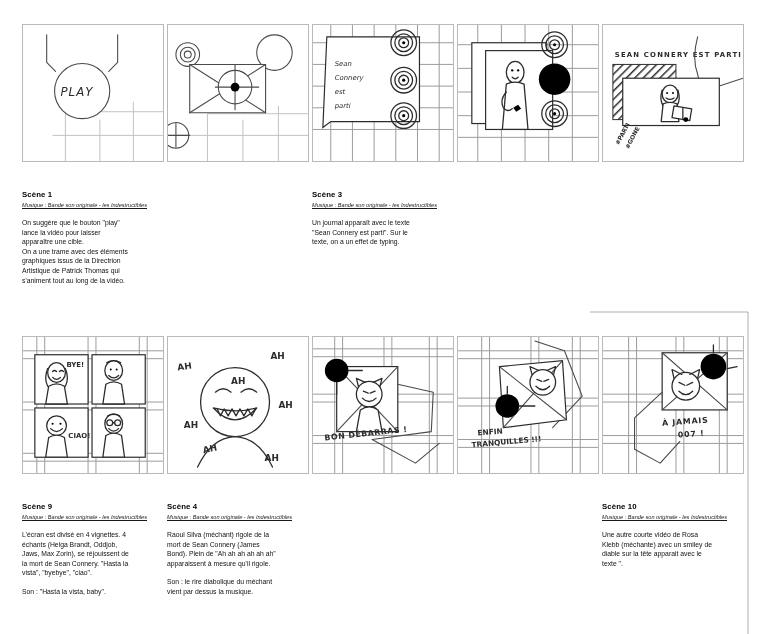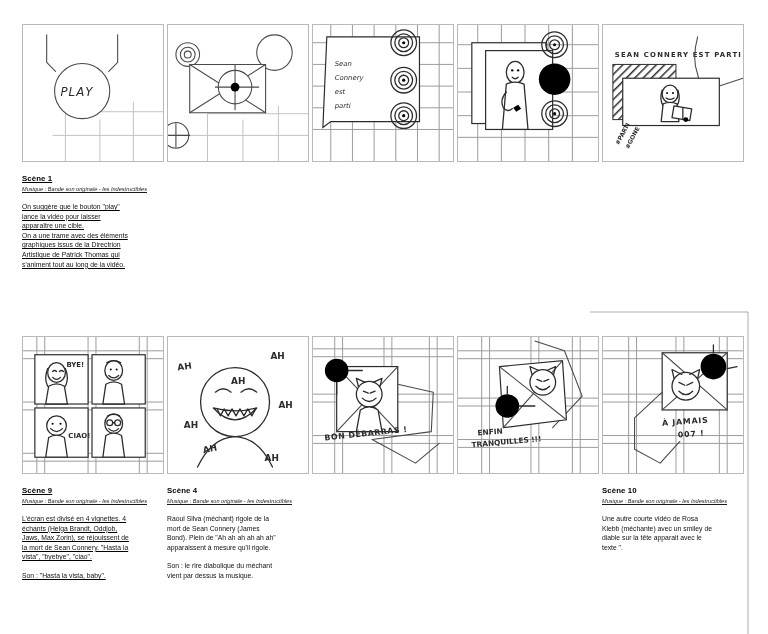--- a/index.html
+++ b/index.html
@@ -11,33 +11,33 @@
     overflow:hidden;
   }
   .page{position:relative;width:768px;height:634px;}
 
   .row{display:flex;position:absolute;left:0;width:768px;}
   .row-1{top:24px;}
   .row-2{top:336px;}
 
   .cell{width:145px;margin-left:0;position:relative;}
   .cell + .cell{margin-left:0;}
-  .cellpad{padding-left:22px;text-decoration:underline;}
+  .cellpad{padding-left:22px;}
 
   .panel{
     width:142px;height:138px;
     border:1px solid #b9b9b9;
     background:#fff;
     position:relative;
     overflow:hidden;
     box-sizing:border-box;
   }
   .panel svg{display:block;width:100%;height:100%;}
 
-  .caption{width:142px;margin-top:12px;}
+  .caption{width:142px;margin-top:28px;}
   .scene-title{
     font-size:7.8px;font-weight:bold;letter-spacing:.1px;
     margin:0 0 1px 0;line-height:10px;
   }
   .scene-music{
     font-size:5.6px;font-style:italic;
     text-decoration:underline;
     line-height:8px;margin:0 0 9px 0;color:#1a1a1a;
     white-space:nowrap;
   }
@@ -165,20 +165,27 @@
               <circle cx="92" cy="92" r="1.6" class="blob" stroke="none"></circle>
           </g>
           <g>
             <text class="hand" x="22" y="42">Sean</text>
             <text class="hand" x="22" y="56">Connery</text>
             <text class="hand" x="22" y="70">est</text>
             <text class="hand" x="22" y="84">parti</text>
           </g>
         </svg>
       </div>
+      <div class="caption">
+        <p class="scene-title">Scène 3</p>
+        <p class="scene-music">Musique : Bande son originale - les Indestructibles</p>
+        <p class="scene-desc">Un journal apparaît avec le texte
+"Sean Connery est parti". Sur le
+texte, on a un effet de typing.</p>
+      </div>
     </div>
 
     <div class="cell">
       <div class="panel">
         <svg viewBox="0 0 142 138">
           <g class="ink-mid">
             <path d="M0 20 L142 20"></path>
               <path d="M0 44 L142 44"></path>
               <path d="M0 68 L142 68"></path>
             <path d="M0 92 L142 92"></path>

